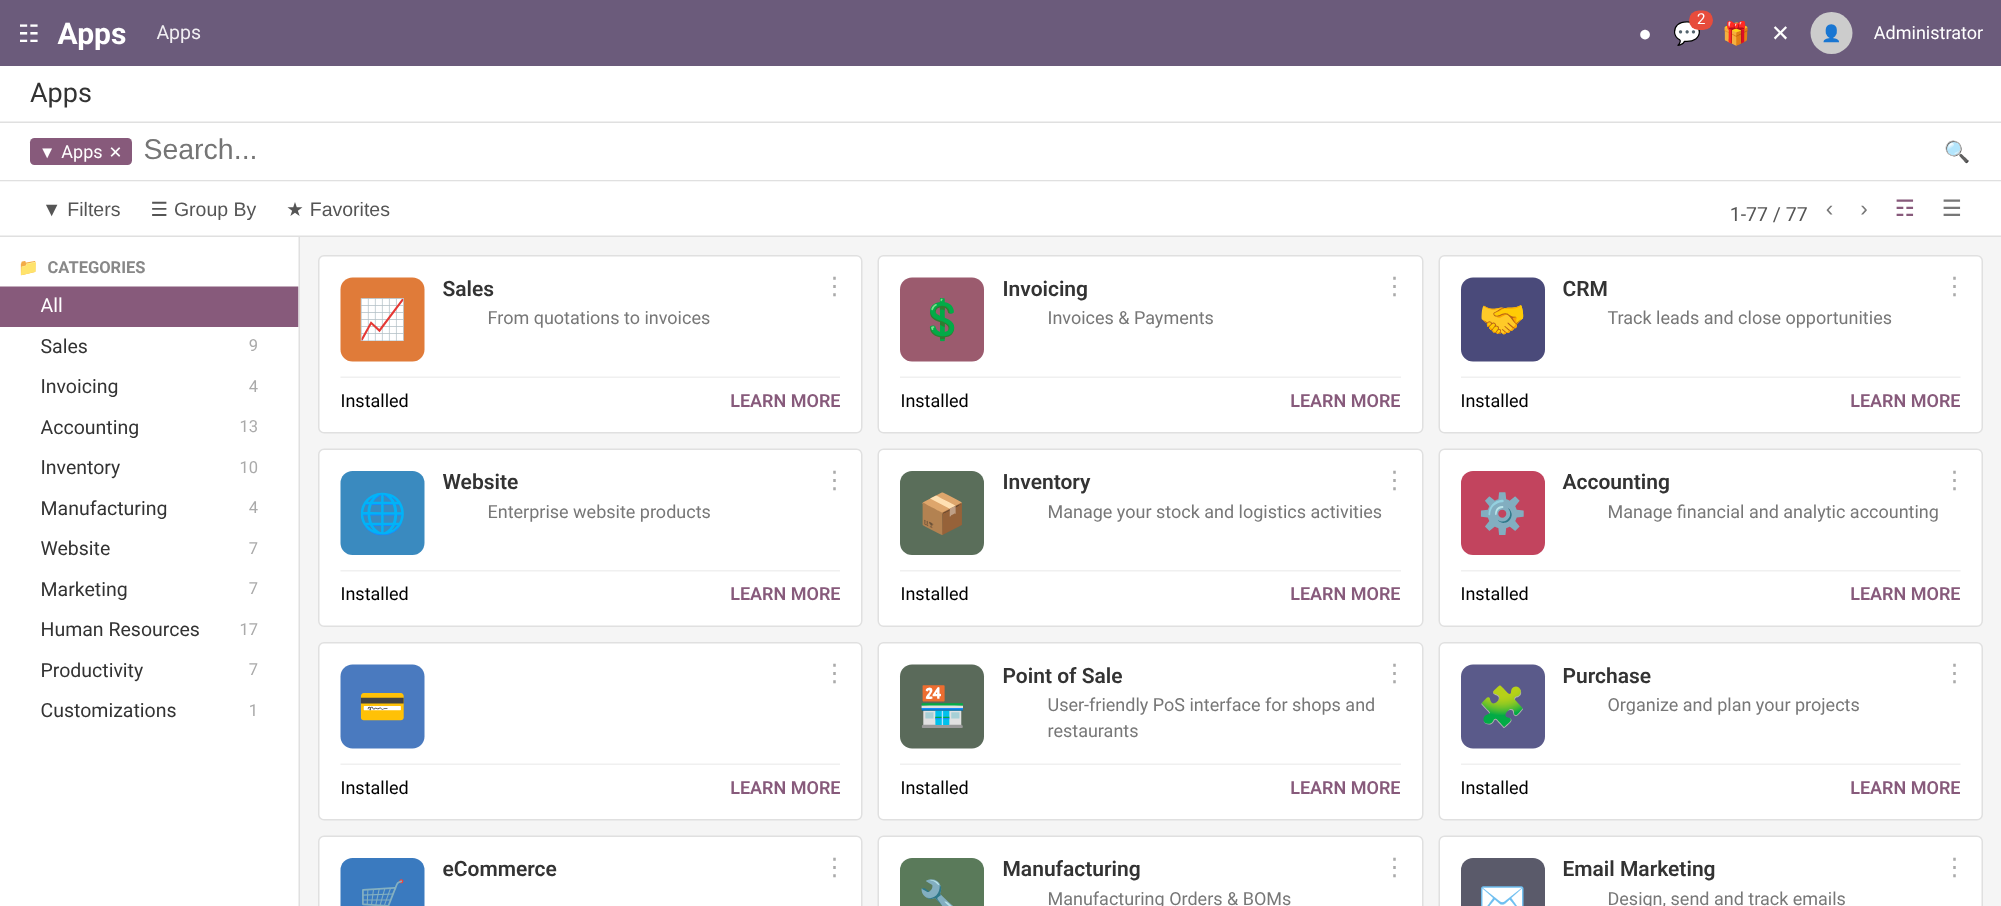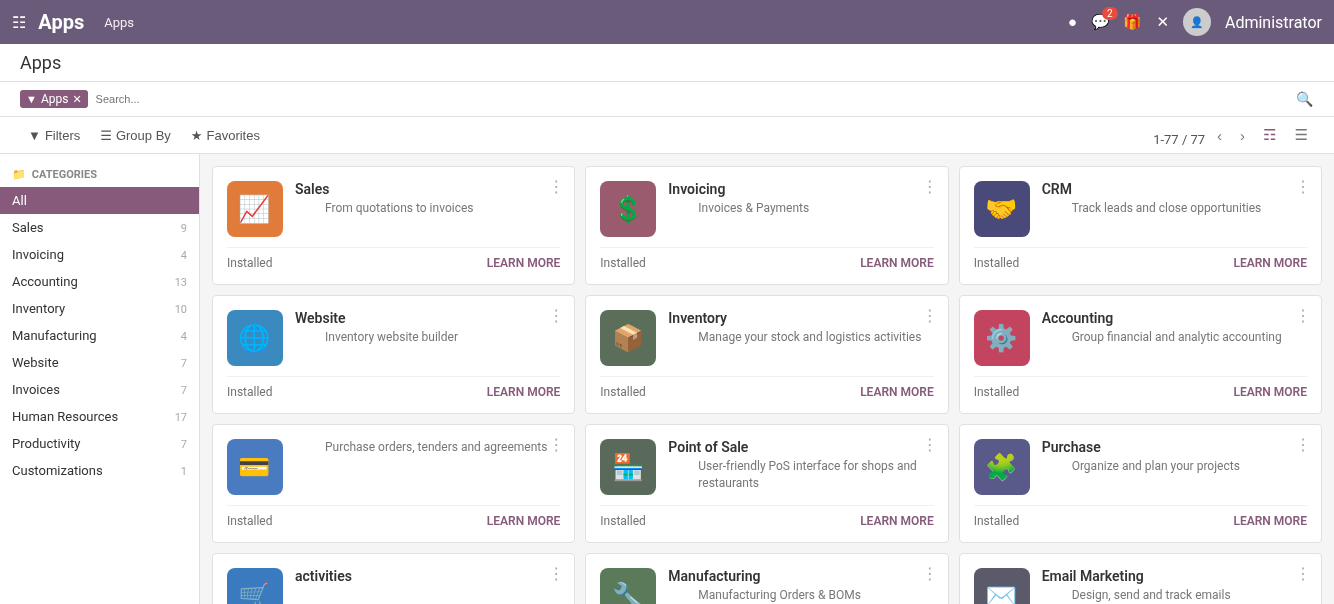--- a/index.html
+++ b/index.html
@@ -24,21 +24,21 @@
       background: #e74c3c;
       color: white;
       border-radius: 10px;
       font-size: 10px;
       padding: 1px 5px;
       position: absolute;
       top: -6px;
       right: -8px;
     }
     .topnav-avatar { width: 28px; height: 28px; border-radius: 50%; background: #ccc; display: flex; align-items: center; justify-content: center; font-size: 11px; color: #555; }
-    .topnav-username { color: white; font-size: 16px; }
+    .topnav-username { color: white; font-size: 12px; }
 
     
     .page-header {
       background: white;
       padding: 8px 20px;
       border-bottom: 1px solid #e0e0e0;
     }
     .page-title { font-size: 18px; color: #333; font-weight: 400; }
 
     
@@ -59,21 +59,21 @@
       padding: 2px 6px;
       font-size: 12px;
       gap: 4px;
     }
     .search-tag-filter-icon { font-size: 11px; }
     .search-tag-close { cursor: pointer; font-size: 11px; }
     .search-input {
       flex: 1;
       border: none;
       outline: none;
-      font-size: 11px;
+      font-size: 19px;
       color: #aaa;
     }
     .search-icon-right { color: #aaa; font-size: 14px; }
 
     
     .toolbar {
       background: white;
       border-bottom: 1px solid #e0e0e0;
       padding: 6px 20px;
       display: flex;
@@ -113,23 +113,23 @@
       align-items: center;
       gap: 6px;
       padding: 6px 12px;
       font-size: 11px;
       font-weight: bold;
       color: #888;
       text-transform: uppercase;
     }
     .sidebar-item {
       display: flex;
-      align-items: flex-end;
+      align-items: flex-start;
       justify-content: space-between;
-      padding: 6px 12px;
+      padding: 6px 27px;
       cursor: pointer;
       border-radius: 0;
       color: #333;
     }
     .sidebar-item.active { background: #875a7b; color: white; border-radius: 0; }
     .sidebar-item-label { font-size: 13px; }
     .sidebar-item-count { font-size: 11px; color: #aaa; }
     .sidebar-item.active .sidebar-item-count { color: rgba(255,255,255,0.7); }
 
     
@@ -163,21 +163,21 @@
     .app-desc { font-size: 12px; color: #777; line-height: 1.4; margin-left: 30px; }
     .app-card-more {
       position: absolute;
       top: 10px;
       right: 10px;
       color: #aaa;
       cursor: pointer;
       font-size: 16px;
     }
     .app-card-footer { display: flex; align-items: center; justify-content: space-between; margin-top: 10px; padding-top: 8px; border-top: 1px solid #f0f0f0; }
-    .app-status { font-size: 12px; color: #737373; }
+    .app-status { font-size: 12px; color: #000000; }
     .app-learn-more { font-size: 12px; color: #875a7b; font-weight: 600; cursor: pointer; text-decoration: none; }
   </style>
 </head>
 <body>
 
 <nav class="topnav">
   <span class="topnav-grid-icon">☷</span>
   <span class="topnav-title">Apps</span>
   <span class="topnav-apps-link">Apps</span>
   <div class="topnav-right">
@@ -260,21 +260,21 @@
   </div>
         <div class="sidebar-item">
     <span class="sidebar-item-label">Manufacturing</span>
     <span class="sidebar-item-count">4</span>
   </div>
         <div class="sidebar-item">
     <span class="sidebar-item-label">Website</span>
     <span class="sidebar-item-count">7</span>
   </div>
         <div class="sidebar-item">
-    <span class="sidebar-item-label">Invoices</span>
+    <span class="sidebar-item-label">Marketing</span>
     <span class="sidebar-item-count">7</span>
   </div>
         <div class="sidebar-item">
     <span class="sidebar-item-label">Human Resources</span>
     <span class="sidebar-item-count">17</span>
   </div>
         <div class="sidebar-item">
     <span class="sidebar-item-label">Productivity</span>
     <span class="sidebar-item-count">7</span>
   </div>
@@ -328,21 +328,21 @@
       <span class="app-status">Installed</span>
       <a class="app-learn-more" href="#">LEARN MORE</a>
     </div>
   </div>
         <div class="app-card">
     <span class="app-card-more">⋮</span>
     <div class="app-card-top">
       <div class="app-icon" style="background:#3a8abf;">🌐</div>
       <div class="app-info">
         <div class="app-name">Website</div>
-        <div class="app-desc">Inventory website builder</div>
+        <div class="app-desc">Enterprise website products</div>
       </div>
     </div>
     <div class="app-card-footer">
       <span class="app-status">Installed</span>
       <a class="app-learn-more" href="#">LEARN MORE</a>
     </div>
   </div>
         <div class="app-card">
     <span class="app-card-more">⋮</span>
     <div class="app-card-top">
@@ -356,34 +356,33 @@
       <span class="app-status">Installed</span>
       <a class="app-learn-more" href="#">LEARN MORE</a>
     </div>
   </div>
         <div class="app-card">
     <span class="app-card-more">⋮</span>
     <div class="app-card-top">
       <div class="app-icon" style="background:#c2445e;">⚙️</div>
       <div class="app-info">
         <div class="app-name">Accounting</div>
-        <div class="app-desc">Group financial and analytic accounting</div>
+        <div class="app-desc">Manage financial and analytic accounting</div>
       </div>
     </div>
     <div class="app-card-footer">
       <span class="app-status">Installed</span>
       <a class="app-learn-more" href="#">LEARN MORE</a>
     </div>
   </div>
         <div class="app-card">
     <span class="app-card-more">⋮</span>
     <div class="app-card-top">
       <div class="app-icon" style="background:#4a7abf;">💳</div>
       <div class="app-info">
-        <div class="app-desc">Purchase orders, tenders and agreements</div>
       </div>
     </div>
     <div class="app-card-footer">
       <span class="app-status">Installed</span>
       <a class="app-learn-more" href="#">LEARN MORE</a>
     </div>
   </div>
         <div class="app-card">
     <span class="app-card-more">⋮</span>
     <div class="app-card-top">
@@ -410,21 +409,21 @@
     <div class="app-card-footer">
       <span class="app-status">Installed</span>
       <a class="app-learn-more" href="#">LEARN MORE</a>
     </div>
   </div>
         <div class="app-card">
     <span class="app-card-more">⋮</span>
     <div class="app-card-top">
       <div class="app-icon" style="background:#3a7abf;">🛒</div>
       <div class="app-info">
-        <div class="app-name">activities</div>
+        <div class="app-name">eCommerce</div>
       </div>
     </div>
 
   </div>
         <div class="app-card">
     <span class="app-card-more">⋮</span>
     <div class="app-card-top">
       <div class="app-icon" style="background:#5a7a5a;">🔧</div>
       <div class="app-info">
         <div class="app-name">Manufacturing</div>

